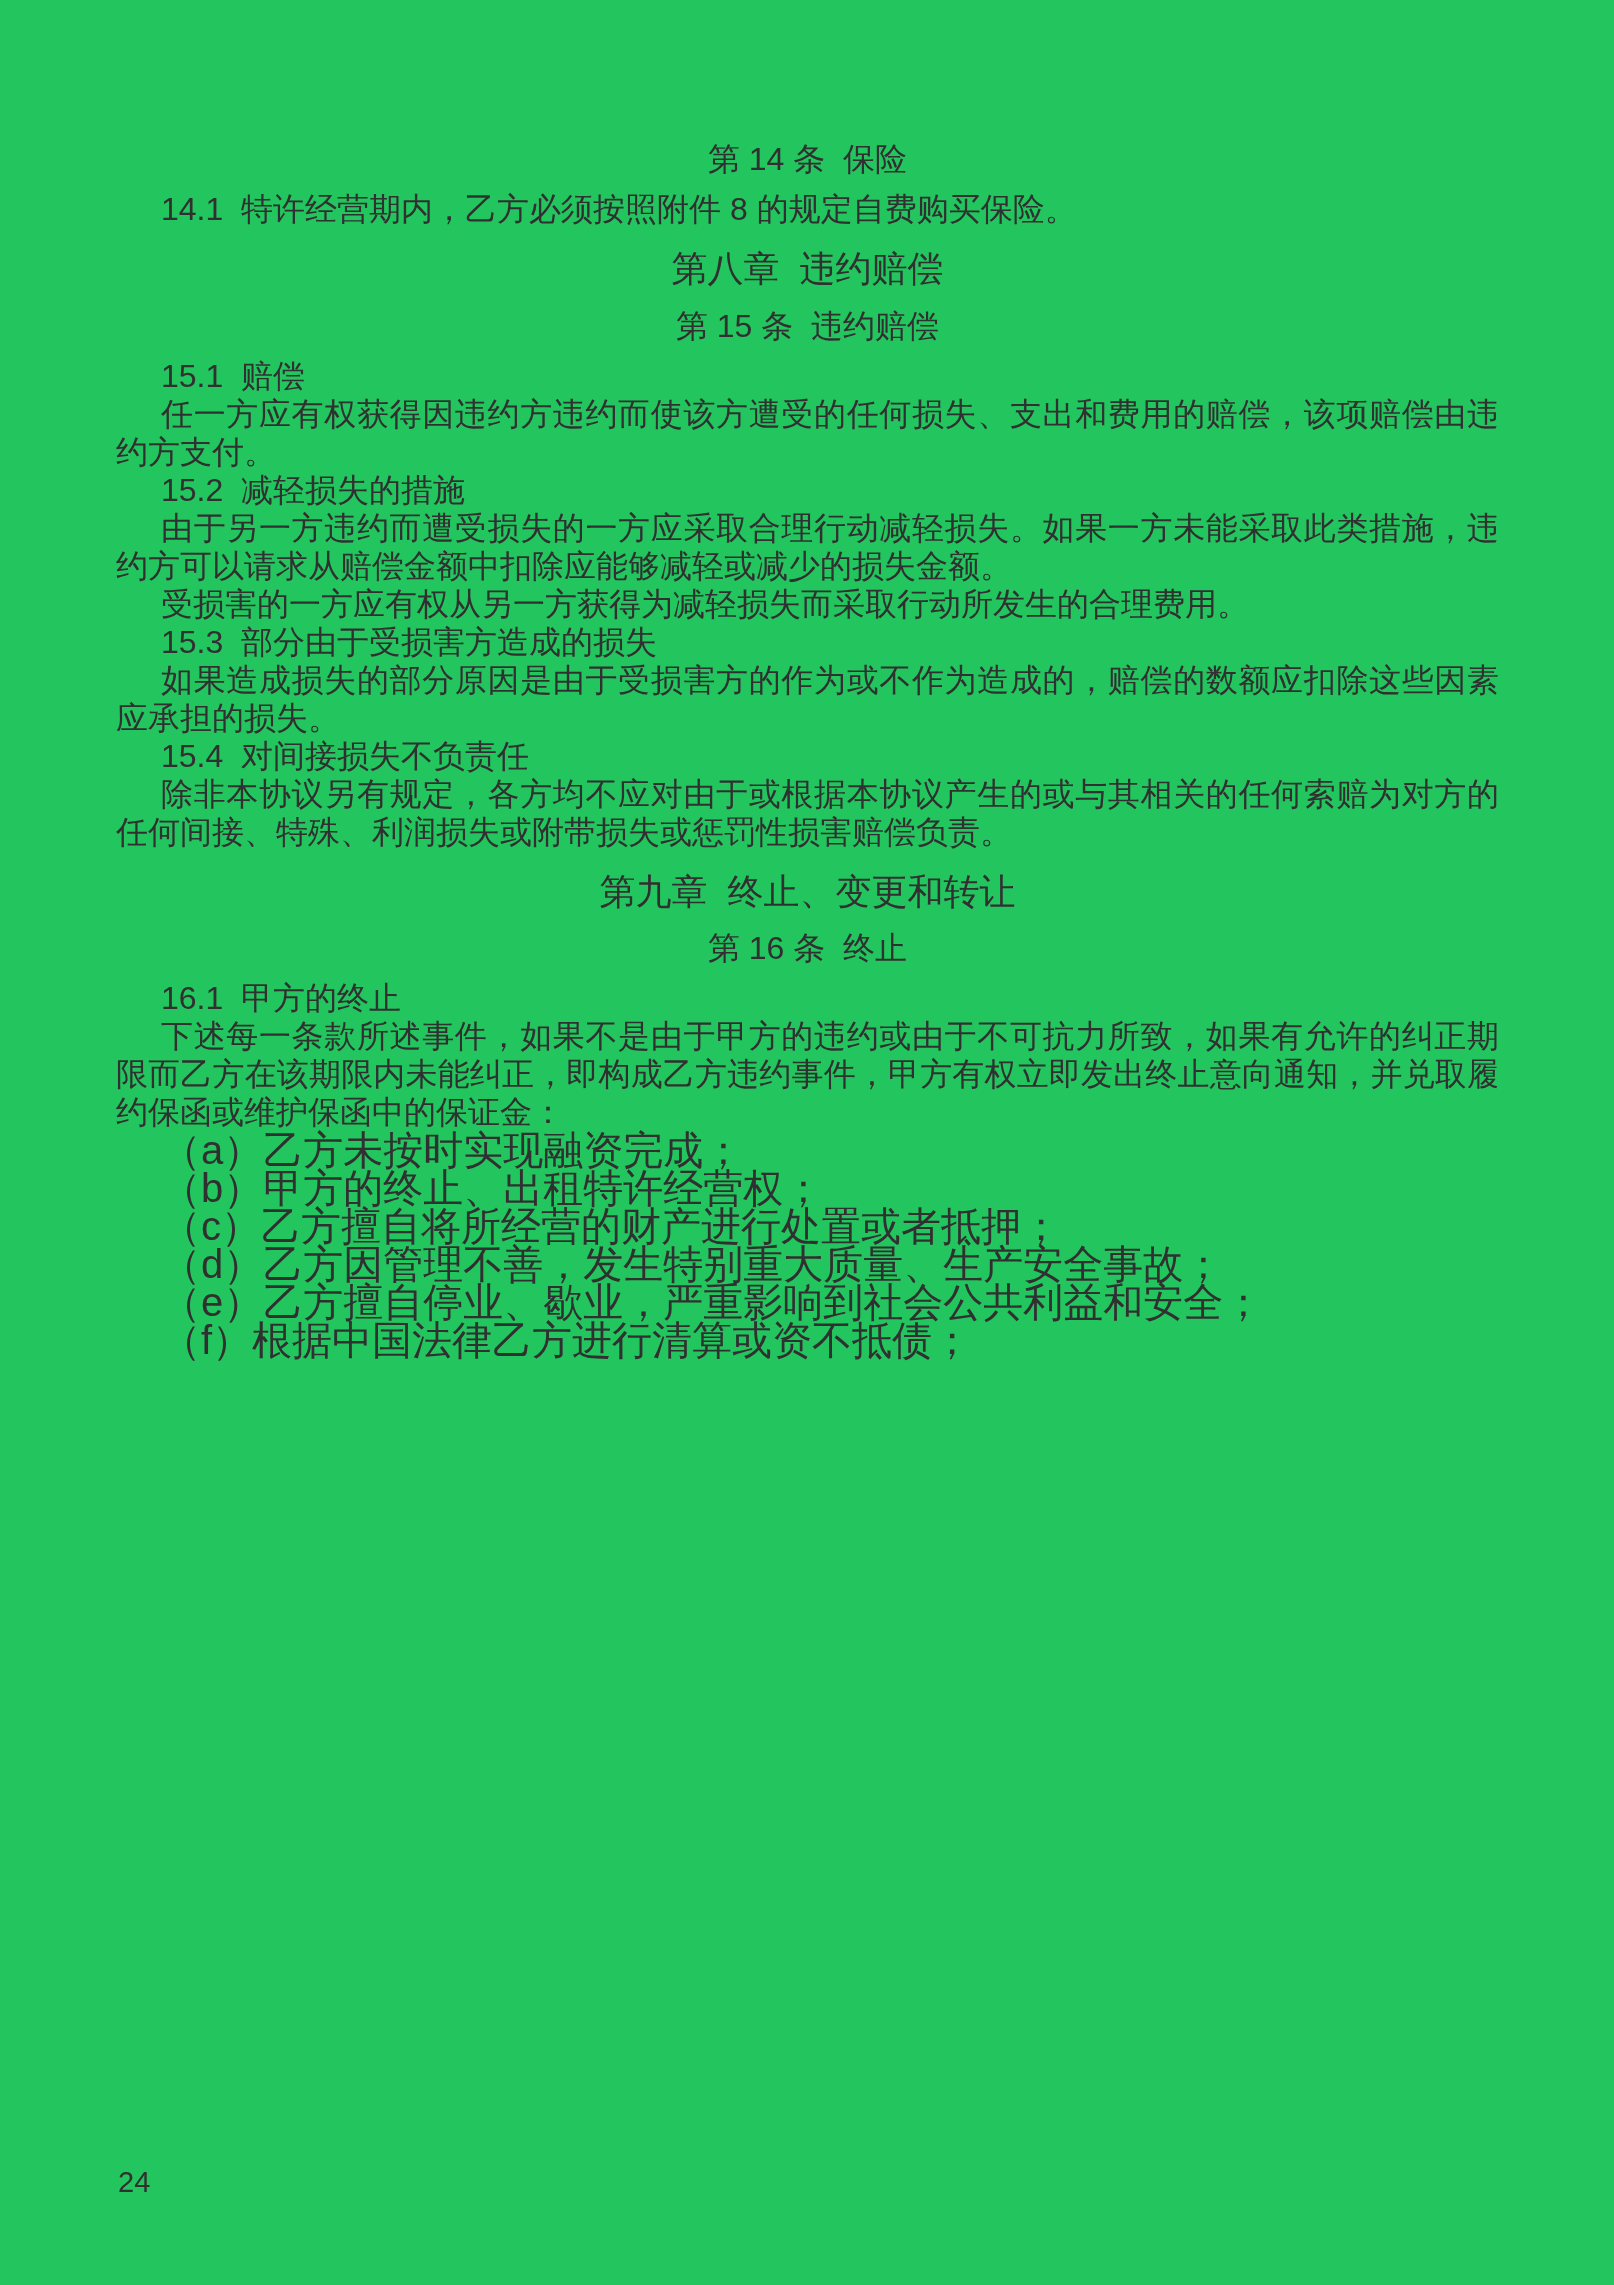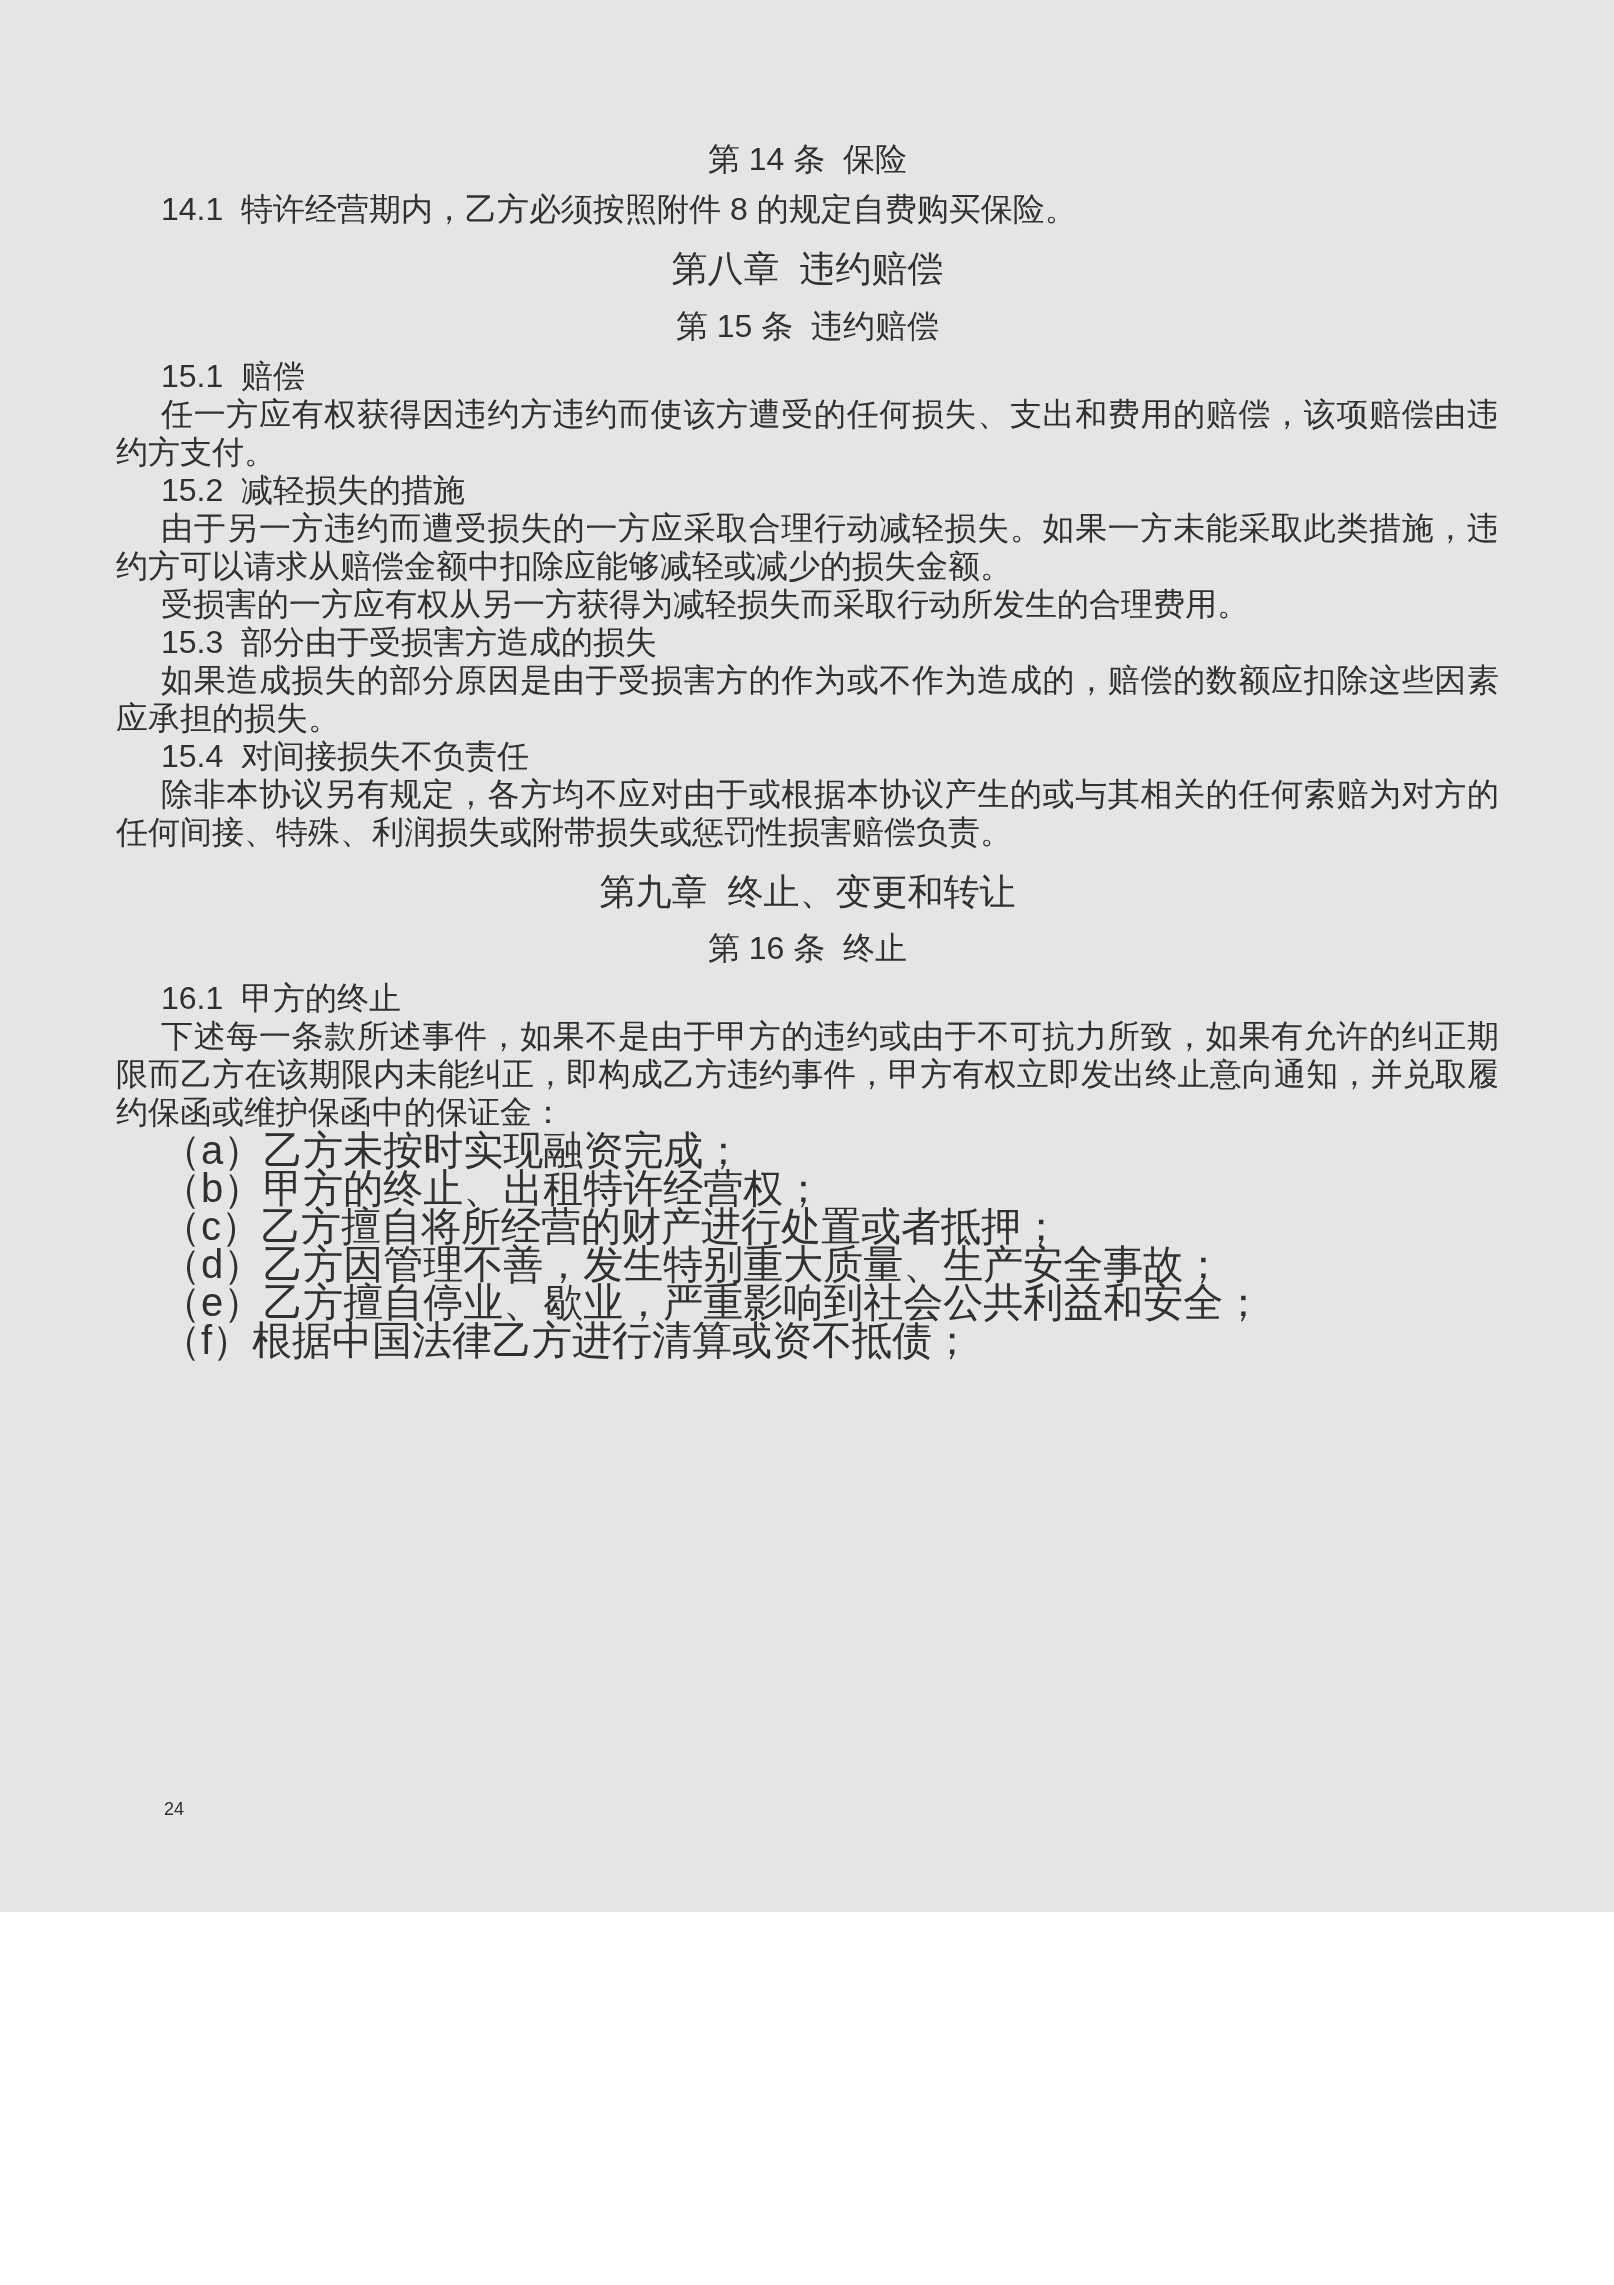--- a/index.html
+++ b/index.html
@@ -3,22 +3,22 @@
 <meta charset="utf-8">
 <style>
   html, body {
     margin: 0;
     padding: 0;
     background: #ffffff;
   }
   .page {
     position: relative;
     width: 1615px;
-    height: 1912px;
-    background: #e5e5e5;
+    height: 2285px;
+    background: #22c55e;
     overflow: hidden;
     font-family: "Liberation Sans", "DejaVu Sans", sans-serif;
     color: #303030;
     box-sizing: border-box;
   }
   .content {
     padding: 128px 116px 0 116px;
   }
   .blk {
     white-space: pre-wrap;
@@ -46,24 +46,23 @@
     font-size: 36px;
     line-height: 45px;
     text-align: center;
     text-indent: 0;
     margin: 18px 0 14.5px 0;
   }
   .footer {
     position: absolute;
     left: 118px;
     bottom: 87px;
-    font-size: 18px;
+    font-size: 29px;
     line-height: 31px;
     color: #303030;
-    margin-left: 46px;
   }
 </style>
 </head>
 <body>
 
 <div class="page">
   <main class="content" id="doc-body">
       <div class="blk article">第 14 条  保险</div>
       <div class="blk para">14.1  特许经营期内，乙方必须按照附件 8 的规定自费购买保险。</div>
       <div class="blk chapter">第八章  违约赔偿</div>

